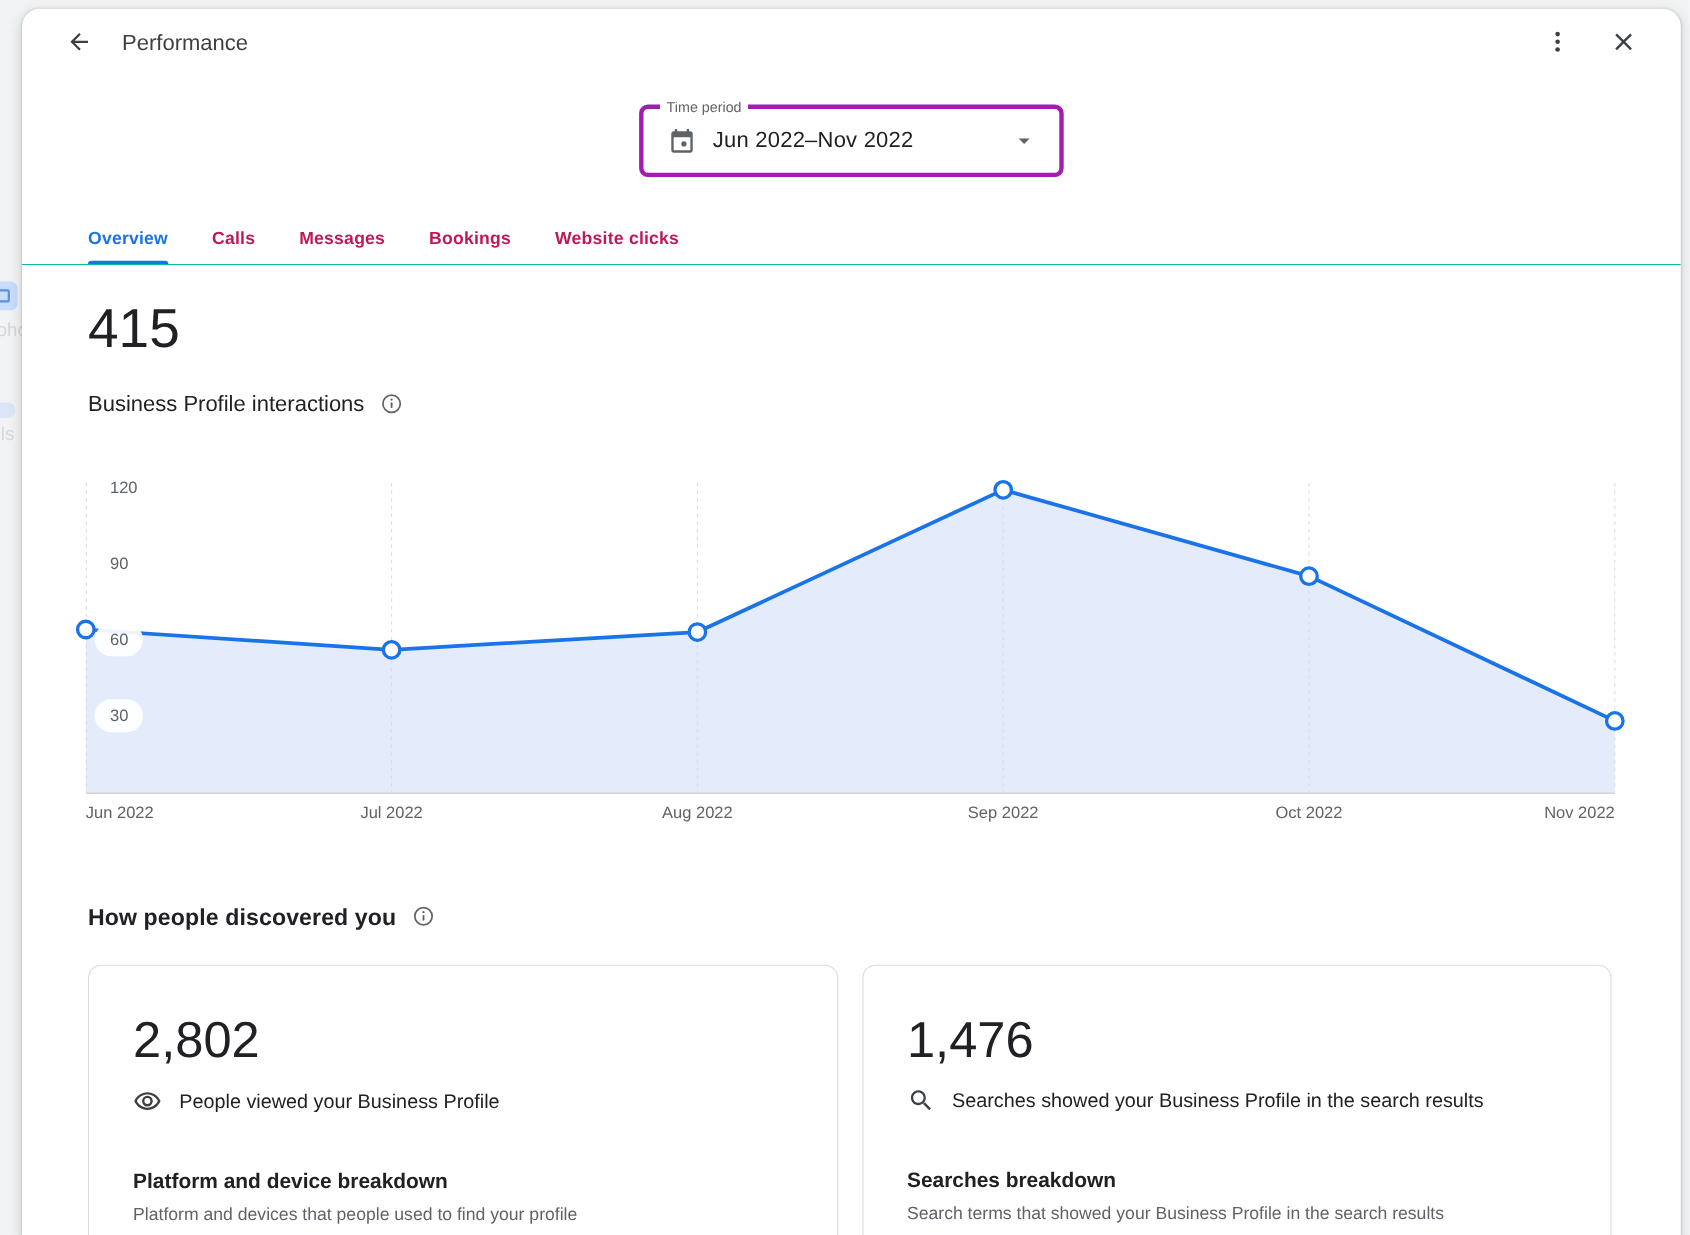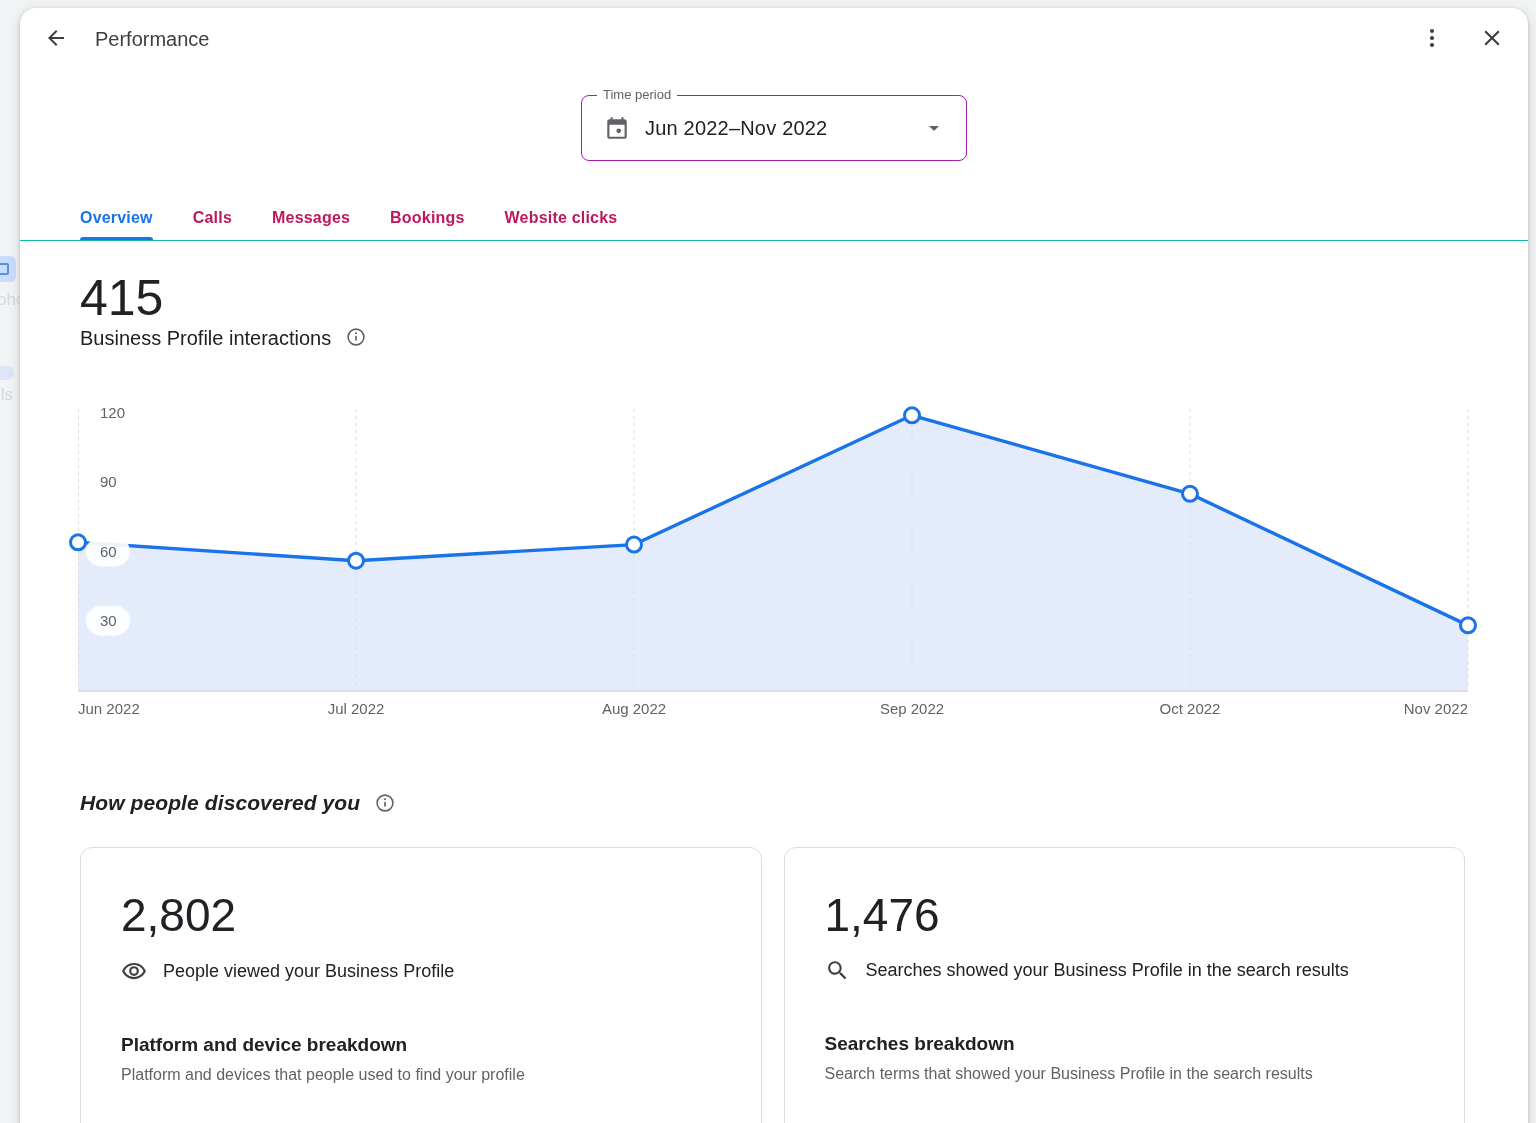--- a/index.html
+++ b/index.html
@@ -23,56 +23,56 @@
 
   
   .panel {
     position: absolute; left: 20px; top: 8px; width: 1508px; height: 1115px;
     background: #fff; border-radius: 16px 16px 0 0; overflow: hidden;
     box-shadow: 0 1px 3px rgba(60,64,67,.3), 0 4px 12px 2px rgba(60,64,67,.12);
   }
 
   
   .header { position: absolute; top: 0; left: 0; right: 0; height: 62px;
-    display: flex; align-items: center; padding: 0 16px; }
+    display: flex; align-items: center; padding: 0 32px; }
   .icon-btn { width: 40px; height: 40px; border: none; background: transparent; border-radius: 50%;
     display: flex; align-items: center; justify-content: center; cursor: pointer; flex: 0 0 auto; }
   .page-title { font-size: 20px; color: #3c4043; margin-left: 19px; }
   .header .spacer { flex: 1; }
   .header .icon-btn + .icon-btn { margin-left: 20px; }
 
   
   .time-field { position: absolute; top: 87px; left: 50%; transform: translateX(-50%);
-    width: 386px; height: 66px; border: 1px solid #a21caf; border-radius: 8px;
+    width: 386px; height: 66px; border: 4px solid #a21caf; border-radius: 8px;
     display: flex; align-items: center; padding: 0 20px 0 22px; cursor: pointer; background: #fff; }
   .time-label { position: absolute; top: -9px; left: 15px; background: #fff; padding: 0 6px;
     font-size: 13px; color: #5f6368; }
   .time-value { font-size: 20px; color: #202124; margin-left: 15px; letter-spacing: .2px; }
   .time-caret { margin-left: auto; display: flex; }
 
   
   .tabs { position: absolute; top: 187px; left: 0; right: 0; height: 46px;
     display: flex; gap: 40px; padding: 0 60px; border-bottom: 1px solid #14b8a6; font-weight: bold; }
   .tab { position: relative; display: flex; align-items: center; font-size: 16px;
     color: #be185d; cursor: pointer; letter-spacing: .2px; }
   .tab.active { color: #1a73e8; }
   .tab.active::after { content: ""; position: absolute; left: 0; right: 0; bottom: 0;
     height: 3px; background: #1a73e8; border-radius: 3px 3px 0 0; }
 
   
   .content { position: absolute; top: 233px; left: 0; right: 0; bottom: 0; padding: 0 60px; }
   .big-number { margin-top: 32px; font-size: 50px; line-height: 1; color: #202124; }
-  .metric-row { margin-top: 2px; display: flex; align-items: center; gap: 12px; }
+  .metric-row { margin-top: 32px; display: flex; align-items: center; gap: 12px; }
   .metric-label { font-size: 20px; color: #202124; }
 
   .chart-wrap { margin-top: 52px; }
   .chart-wrap svg { display: block; margin-left: -2px; overflow: visible; }
   .chart-wrap text { font-family: "Liberation Sans", sans-serif; }
 
-  .section-row { margin-top: 70px; display: flex; align-items: flex-start; gap: 12px; font-style: italic; }
+  .section-row { margin-top: 70px; display: flex; align-items: flex-end; gap: 12px; }
   .section-title { font-size: 21px; font-weight: 700; color: #202124; letter-spacing: .1px; }
 
   .cards { margin-top: 30px; display: flex; gap: 22px; padding-right: 3px; }
   .card { flex: 1; border: 1px solid #dadce0; border-radius: 12px; padding: 44px 40px;
     height: 380px; background: #fff; }
   .card-number { font-size: 46px; line-height: 1; color: #202124; }
   .card-label-row { margin-top: 20px; display: flex; align-items: center; gap: 16px; }
   .card-label { font-size: 18px; color: #202124; }
   .card-breakdown-title { margin-top: 50px; font-size: 19px; font-weight: 700; color: #202124; }
   .card-breakdown-sub { margin-top: 10px; font-size: 16px; color: #5f6368; }

